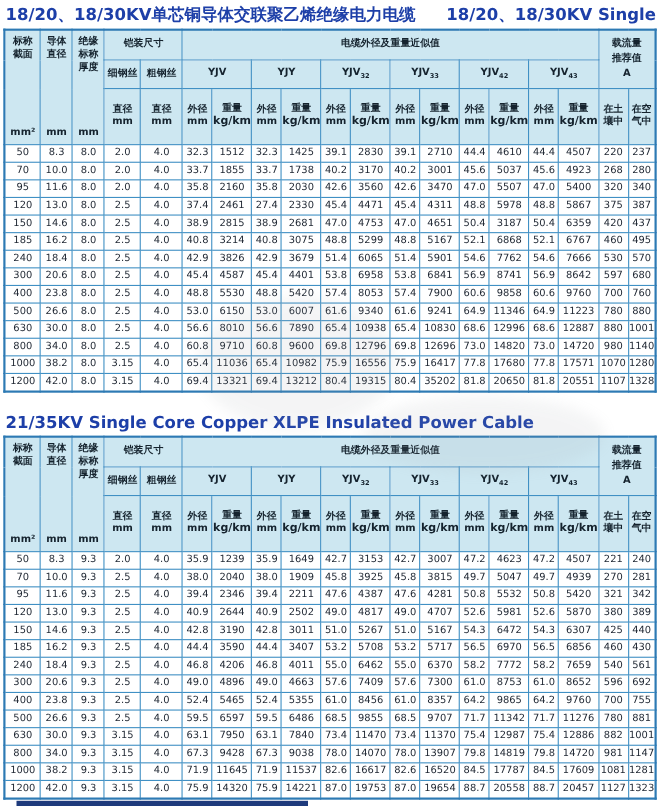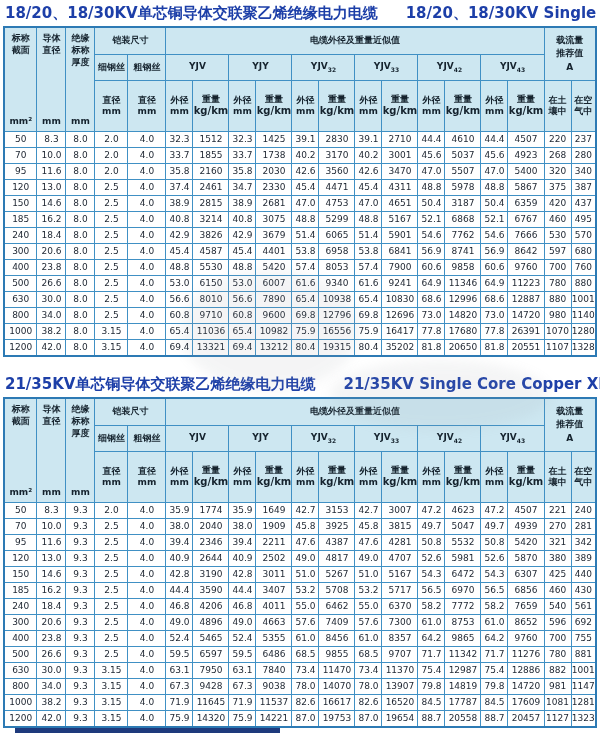--- a/index.html
+++ b/index.html
@@ -244,21 +244,21 @@
           <td>340</td>
         </tr>
         <tr>
           <td>120</td>
           <td>13.0</td>
           <td>8.0</td>
           <td>2.5</td>
           <td>4.0</td>
           <td>37.4</td>
           <td>2461</td>
-          <td>34.7</td>
+          <td>27.4</td>
           <td>2330</td>
           <td>45.4</td>
           <td>4471</td>
           <td>45.4</td>
           <td>4311</td>
           <td>48.8</td>
           <td>5978</td>
           <td>48.8</td>
           <td>5867</td>
           <td>375</td>
@@ -442,21 +442,21 @@
           <td>11036</td>
           <td>65.4</td>
           <td>10982</td>
           <td>75.9</td>
           <td>16556</td>
           <td>75.9</td>
           <td>16417</td>
           <td>77.8</td>
           <td>17680</td>
           <td>77.8</td>
-          <td>26391</td>
+          <td>17571</td>
           <td>1070</td>
           <td>1280</td>
         </tr>
         <tr>
           <td>1200</td>
           <td>42.0</td>
           <td>8.0</td>
           <td>3.15</td>
           <td>4.0</td>
           <td>69.4</td>
@@ -471,21 +471,20 @@
           <td>20650</td>
           <td>81.8</td>
           <td>20551</td>
           <td>1107</td>
           <td>1328</td>
         </tr>
       </tbody>
   </table>
 
   <div class="title-row" style="margin-top:18px;">
-    <span class="t-zh">21/35KV单芯铜导体交联聚乙烯绝缘电力电缆</span>
     <span class="t-en">21/35KV Single Core Copper XLPE Insulated Power Cable</span>
   </div>
 
   <table class="spec">
     <colgroup>
       <col style="width:33px">
         <col style="width:29px">
         <col style="width:29px">
       <col style="width:33px">
         <col style="width:38px">
@@ -620,21 +619,21 @@
       </tr>
     </thead>
     <tbody>
         <tr>
           <td>50</td>
           <td>8.3</td>
           <td>9.3</td>
           <td>2.0</td>
           <td>4.0</td>
           <td>35.9</td>
-          <td>1774</td>
+          <td>1239</td>
           <td>35.9</td>
           <td>1649</td>
           <td>42.7</td>
           <td>3153</td>
           <td>42.7</td>
           <td>3007</td>
           <td>47.2</td>
           <td>4623</td>
           <td>47.2</td>
           <td>4507</td>

